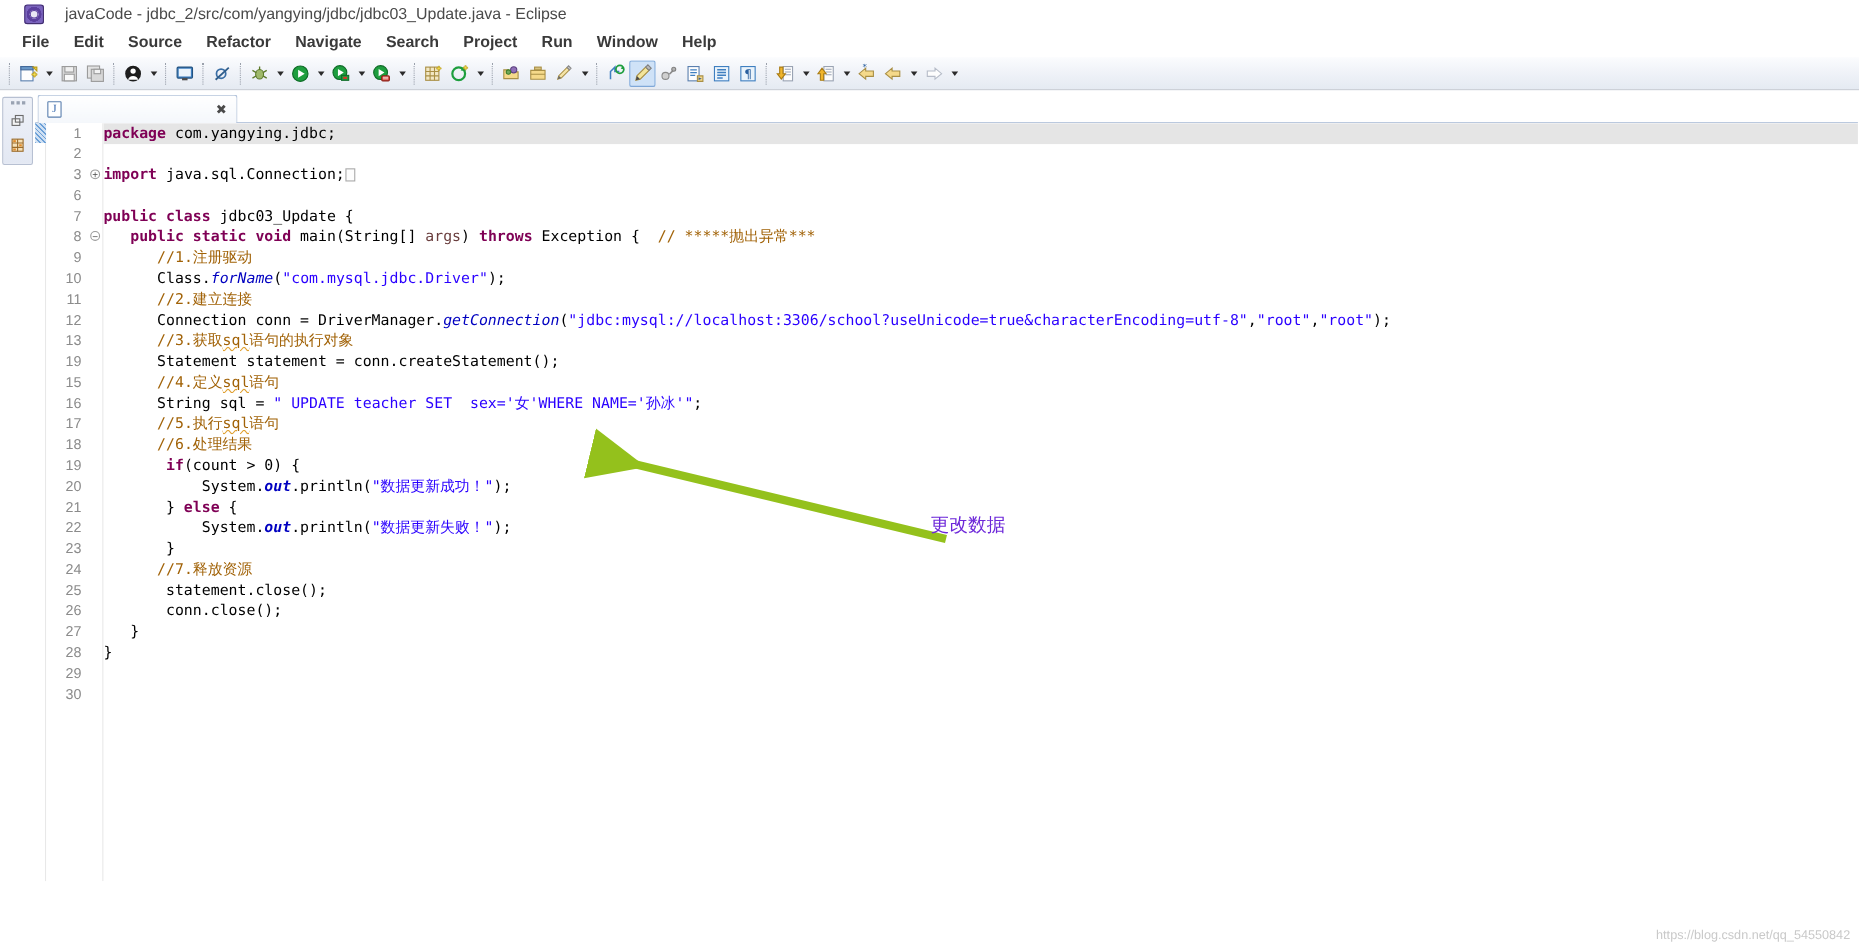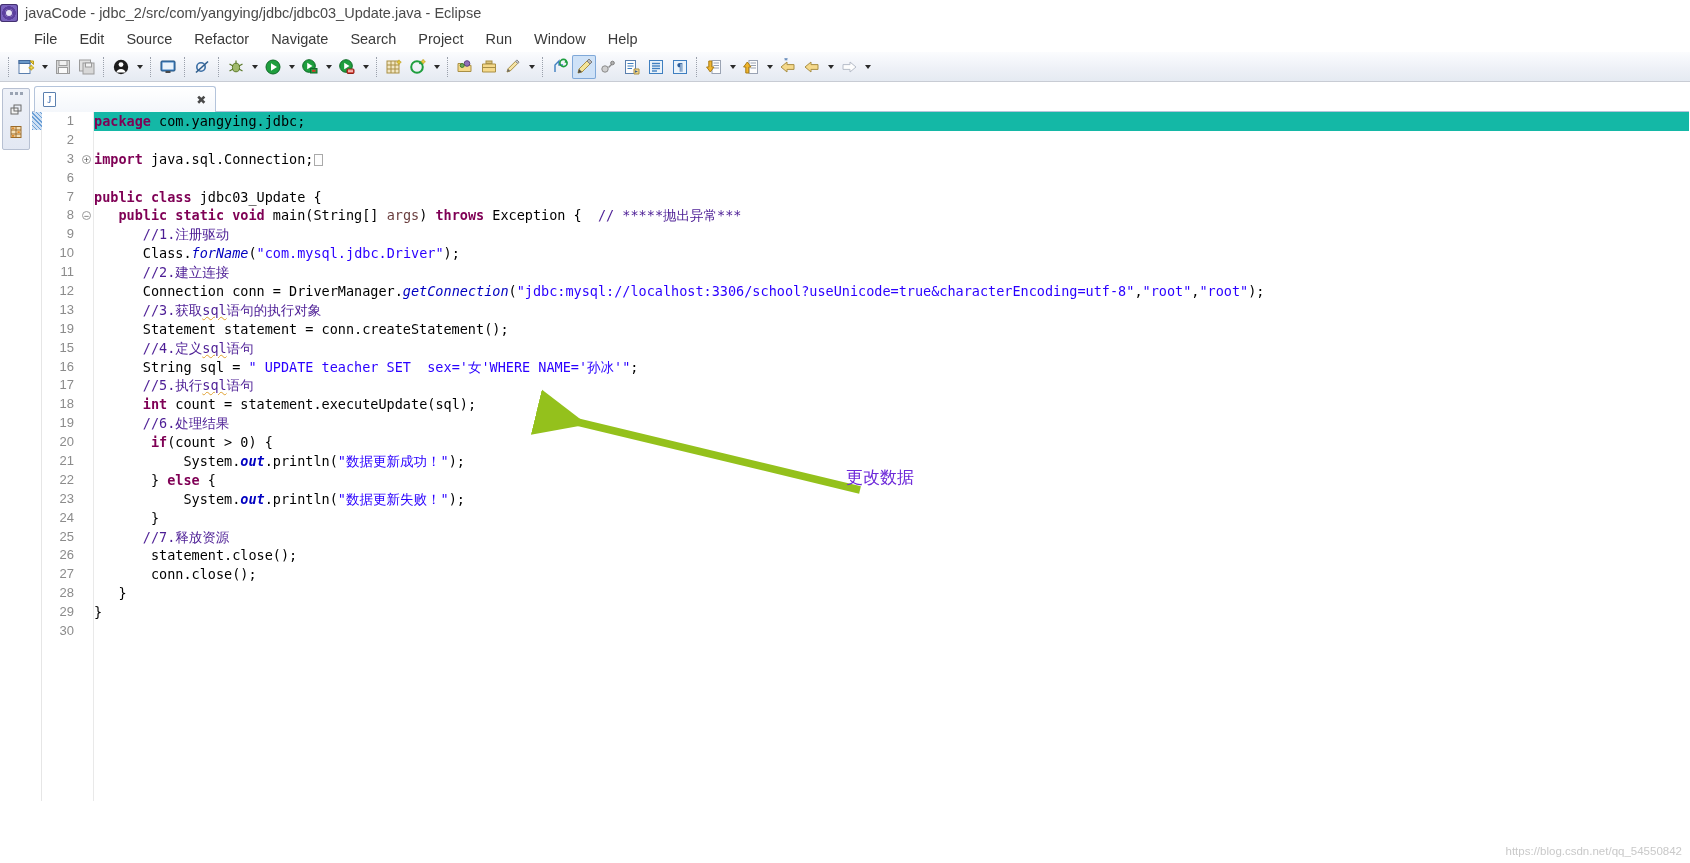--- a/index.html
+++ b/index.html
@@ -15,22 +15,22 @@
     width: 1690px; height: 863px;
     background: #ffffff;
   }
 
   
   .titlebar {
     height: 26px;
     background: #ffffff;
     display: flex;
     align-items: center;
-    padding-left: 0;
-    gap: 7px;
+    padding-left: 22px;
+    gap: 19px;
   }
   .app-icon {
     width: 18px; height: 18px;
     position: relative;
     border-radius: 3px;
     background: radial-gradient(circle at 50% 50%, #ffffff 0 22%, #5b3f9e 24% 52%, #7a63bd 54% 100%);
     box-shadow: inset 0 0 0 1px #43306f;
   }
   .app-icon::after {
     content: "";
@@ -43,23 +43,24 @@
     font-size: 14.5px;
     color: #4a4a4a;
     white-space: nowrap;
   }
 
   
   .menubar {
     height: 26px;
     display: flex;
     align-items: center;
-    padding-left: 23px;
+    padding-left: 9px;
     gap: 0px;
     background: #ffffff;
+    font-weight: bold;
   }
   .menu-item {
     font-size: 14.5px;
     color: #3a3a3a;
     padding: 2px 11px;
     white-space: nowrap;
     cursor: default;
   }
 
   
@@ -207,21 +208,21 @@
     font-family: "DejaVu Sans Mono", monospace;
     font-size: 13.5px;
     white-space: pre;
   }
   .gutter .line {
     color: #8b8b8b;
     font-size: 13px;
     font-family: "Liberation Sans", sans-serif;
   }
   .code-col .line.highlight {
-    background: #14b8a6;
+    background: #e5e5e5;
   }
   .fold-col .line {
     color: #6a6a6a;
     font-size: 11px;
     text-align: center;
     font-family: "Liberation Sans", sans-serif;
   }
   .fold-mark {
     display: inline-block;
     width: 9px; height: 9px;
@@ -230,21 +231,21 @@
     border-radius: 50%;
     font-size: 9px;
     color: #4a4a4a;
     background: #ffffff;
     text-align: center;
   }
 
   
   .kw   { color: #7f0055; font-weight: bold; }
   .str  { color: #2a00ff; }
-  .cmt  { color: #4c1d95; }
+  .cmt  { color: #a16207; }
   .plain{ color: #000000; }
   .stat { color: #0000c0; font-style: italic; font-weight: bold; }
   .fld  { color: #0000c0; font-style: italic; }
   .arg  { color: #6a3e3e; }
   .sq {
     text-decoration: underline;
     text-decoration-style: wavy;
     text-decoration-color: #e0a030;
     text-decoration-thickness: 1px;
   }
@@ -680,21 +681,20 @@
       <div class="line"><span class="plain">   </span><span class="kw">public static void</span><span class="plain"> main(String[] </span><span class="arg">args</span><span class="plain">) </span><span class="kw">throws</span><span class="plain"> Exception {  </span><span class="cmt">// *****抛出异常***</span></div>
       <div class="line"><span class="plain">      </span><span class="cmt">//1.注册驱动</span></div>
       <div class="line"><span class="plain">      Class.</span><span class="fld">forName</span><span class="plain">(</span><span class="str">"com.mysql.jdbc.Driver"</span><span class="plain">);</span></div>
       <div class="line"><span class="plain">      </span><span class="cmt">//2.建立连接</span></div>
       <div class="line"><span class="plain">      Connection conn = DriverManager.</span><span class="fld">getConnection</span><span class="plain">(</span><span class="str">"jdbc:mysql://localhost:3306/school?useUnicode=true&amp;characterEncoding=utf-8"</span><span class="plain">,</span><span class="str">"root"</span><span class="plain">,</span><span class="str">"root"</span><span class="plain">);</span></div>
       <div class="line"><span class="plain">      </span><span class="cmt">//3.获取<span class="sq">sql</span>语句的执行对象</span></div>
       <div class="line"><span class="plain">      Statement statement = conn.createStatement();</span></div>
       <div class="line"><span class="plain">      </span><span class="cmt">//4.定义<span class="sq">sql</span>语句</span></div>
       <div class="line"><span class="plain">      String sql = </span><span class="str">" UPDATE teacher SET  sex='女'WHERE NAME='孙冰'"</span><span class="plain">;</span></div>
       <div class="line"><span class="plain">      </span><span class="cmt">//5.执行<span class="sq">sql</span>语句</span></div>
-      <div class="line"><span class="plain">      </span><span class="kw">int</span><span class="plain"> count = statement.executeUpdate(sql);</span></div>
       <div class="line"><span class="plain">      </span><span class="cmt">//6.处理结果</span></div>
       <div class="line"><span class="plain">       </span><span class="kw">if</span><span class="plain">(count &gt; 0) {</span></div>
       <div class="line"><span class="plain">           System.</span><span class="stat">out</span><span class="plain">.println(</span><span class="str">"数据更新成功！"</span><span class="plain">);</span></div>
       <div class="line"><span class="plain">       } </span><span class="kw">else</span><span class="plain"> {</span></div>
       <div class="line"><span class="plain">           System.</span><span class="stat">out</span><span class="plain">.println(</span><span class="str">"数据更新失败！"</span><span class="plain">);</span></div>
       <div class="line"><span class="plain">       }</span></div>
       <div class="line"><span class="plain">      </span><span class="cmt">//7.释放资源</span></div>
       <div class="line"><span class="plain">       statement.close();</span></div>
       <div class="line"><span class="plain">       conn.close();</span></div>
       <div class="line"><span class="plain">   }</span></div>

